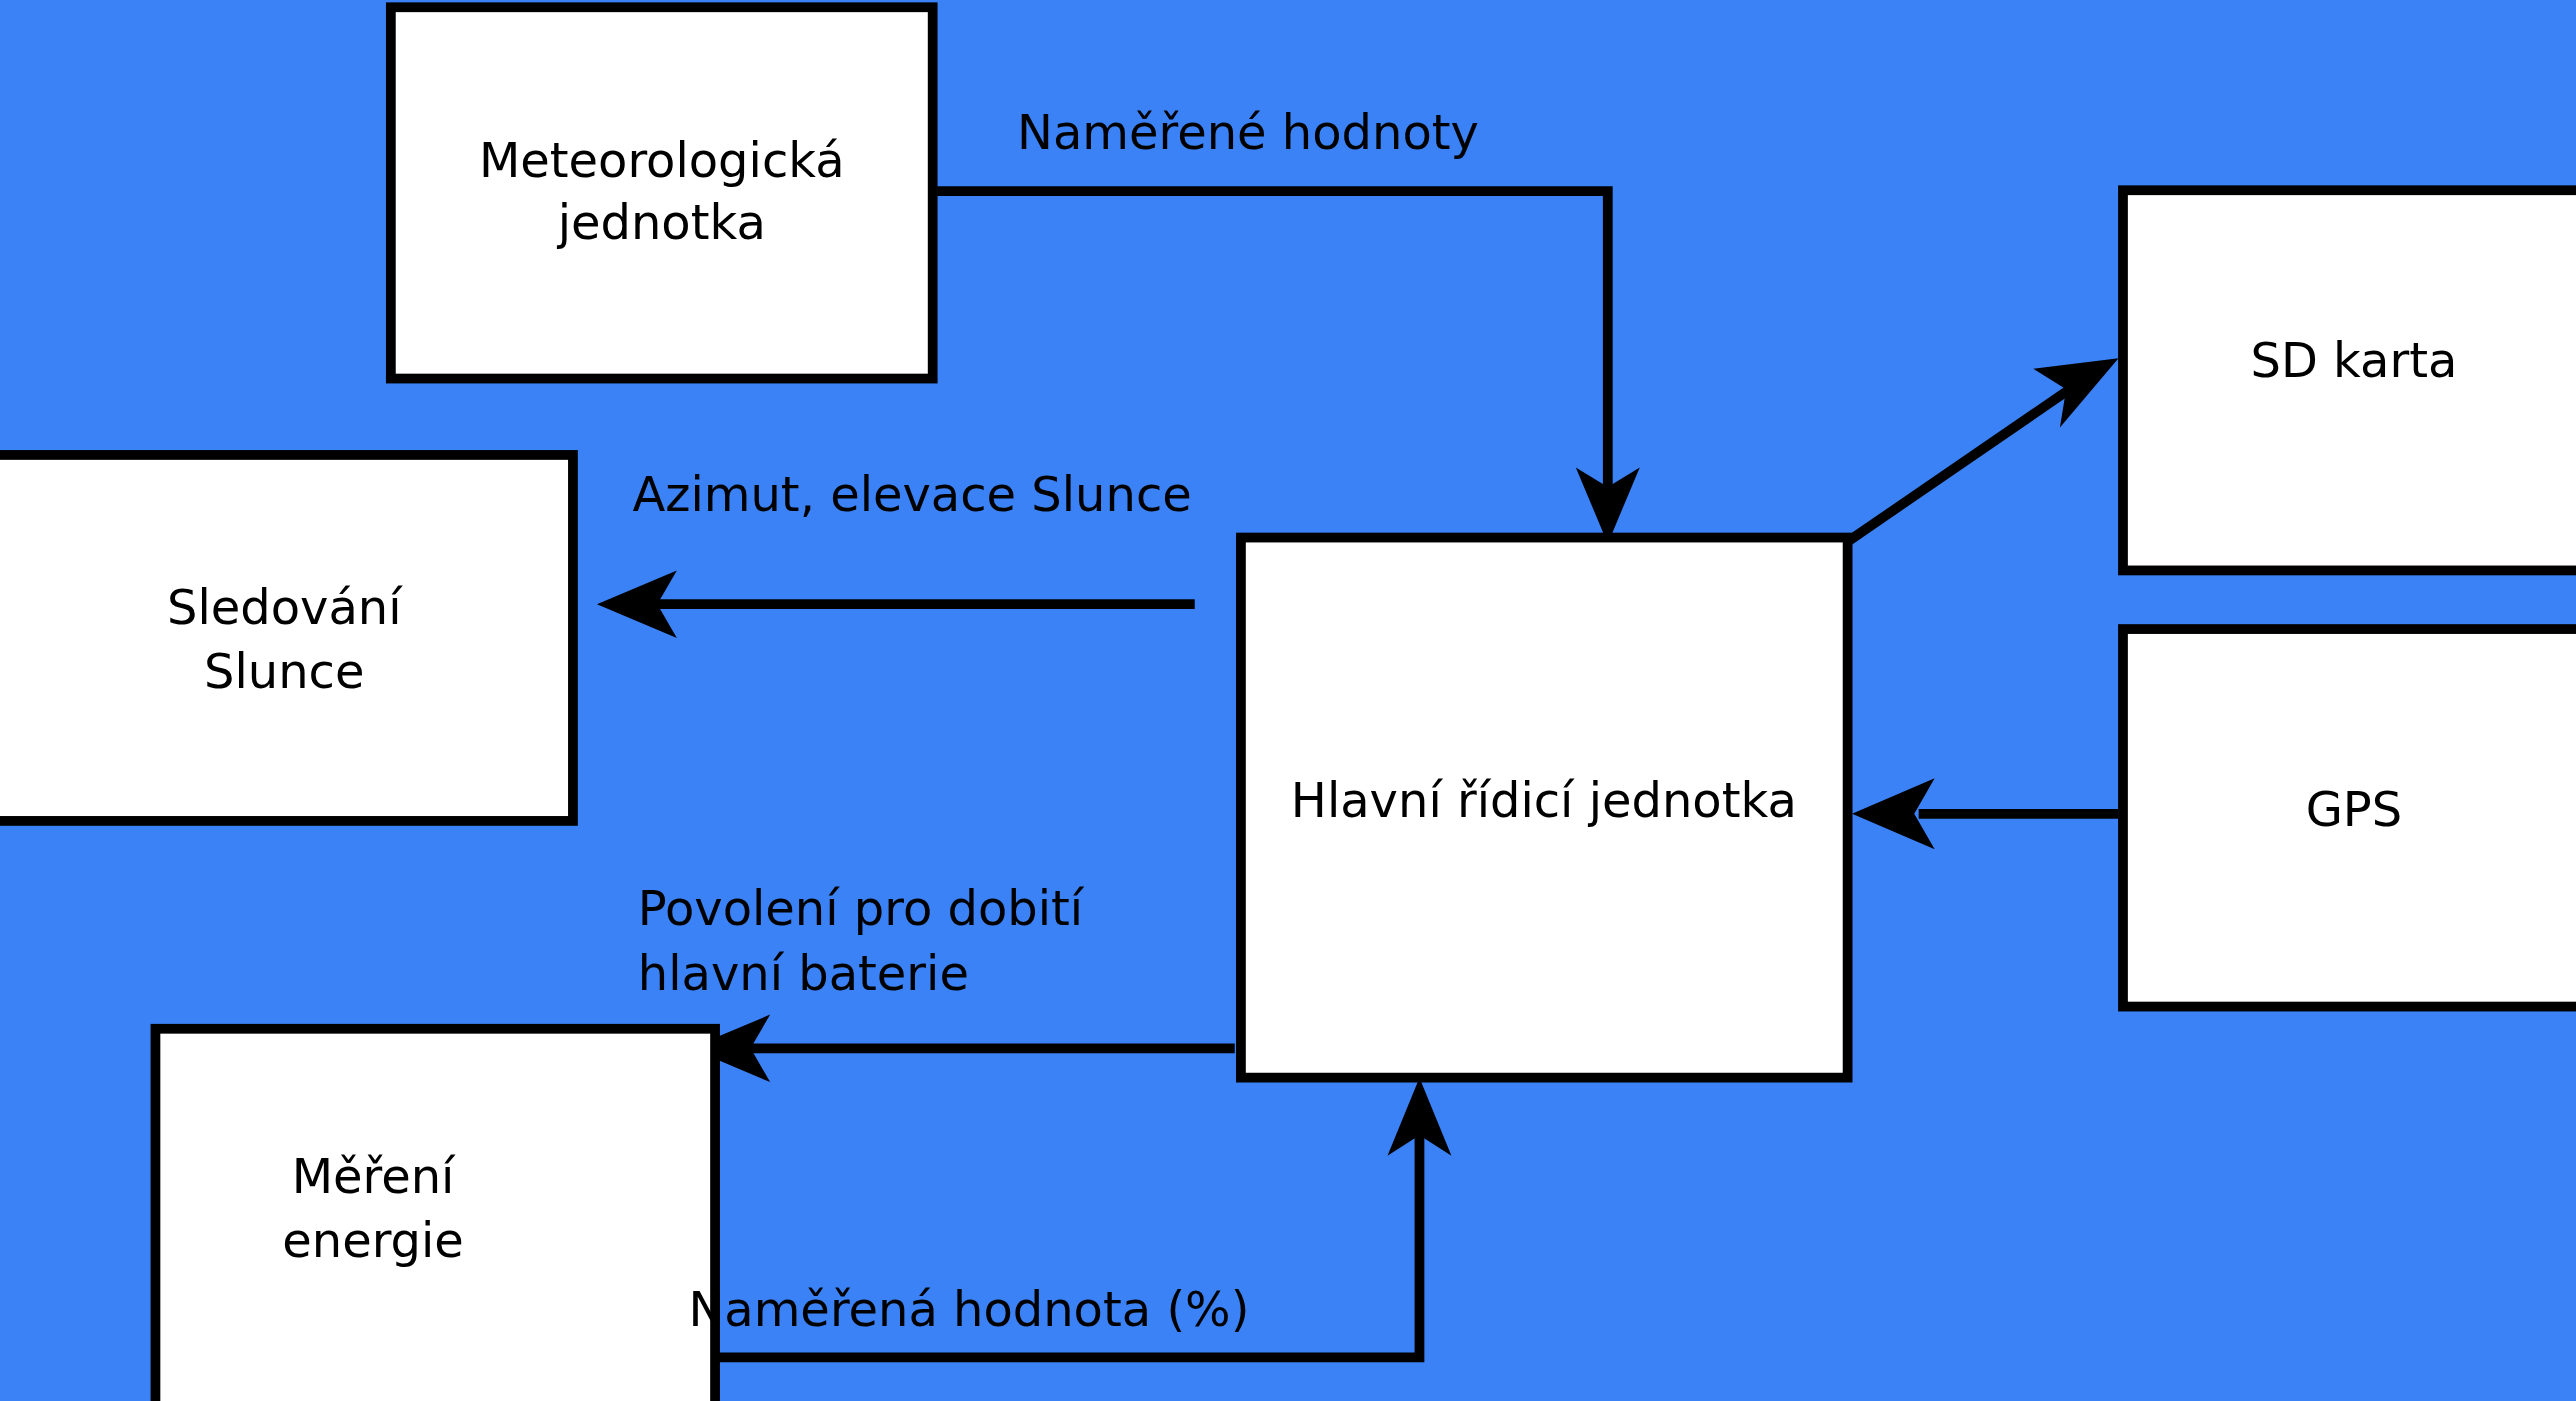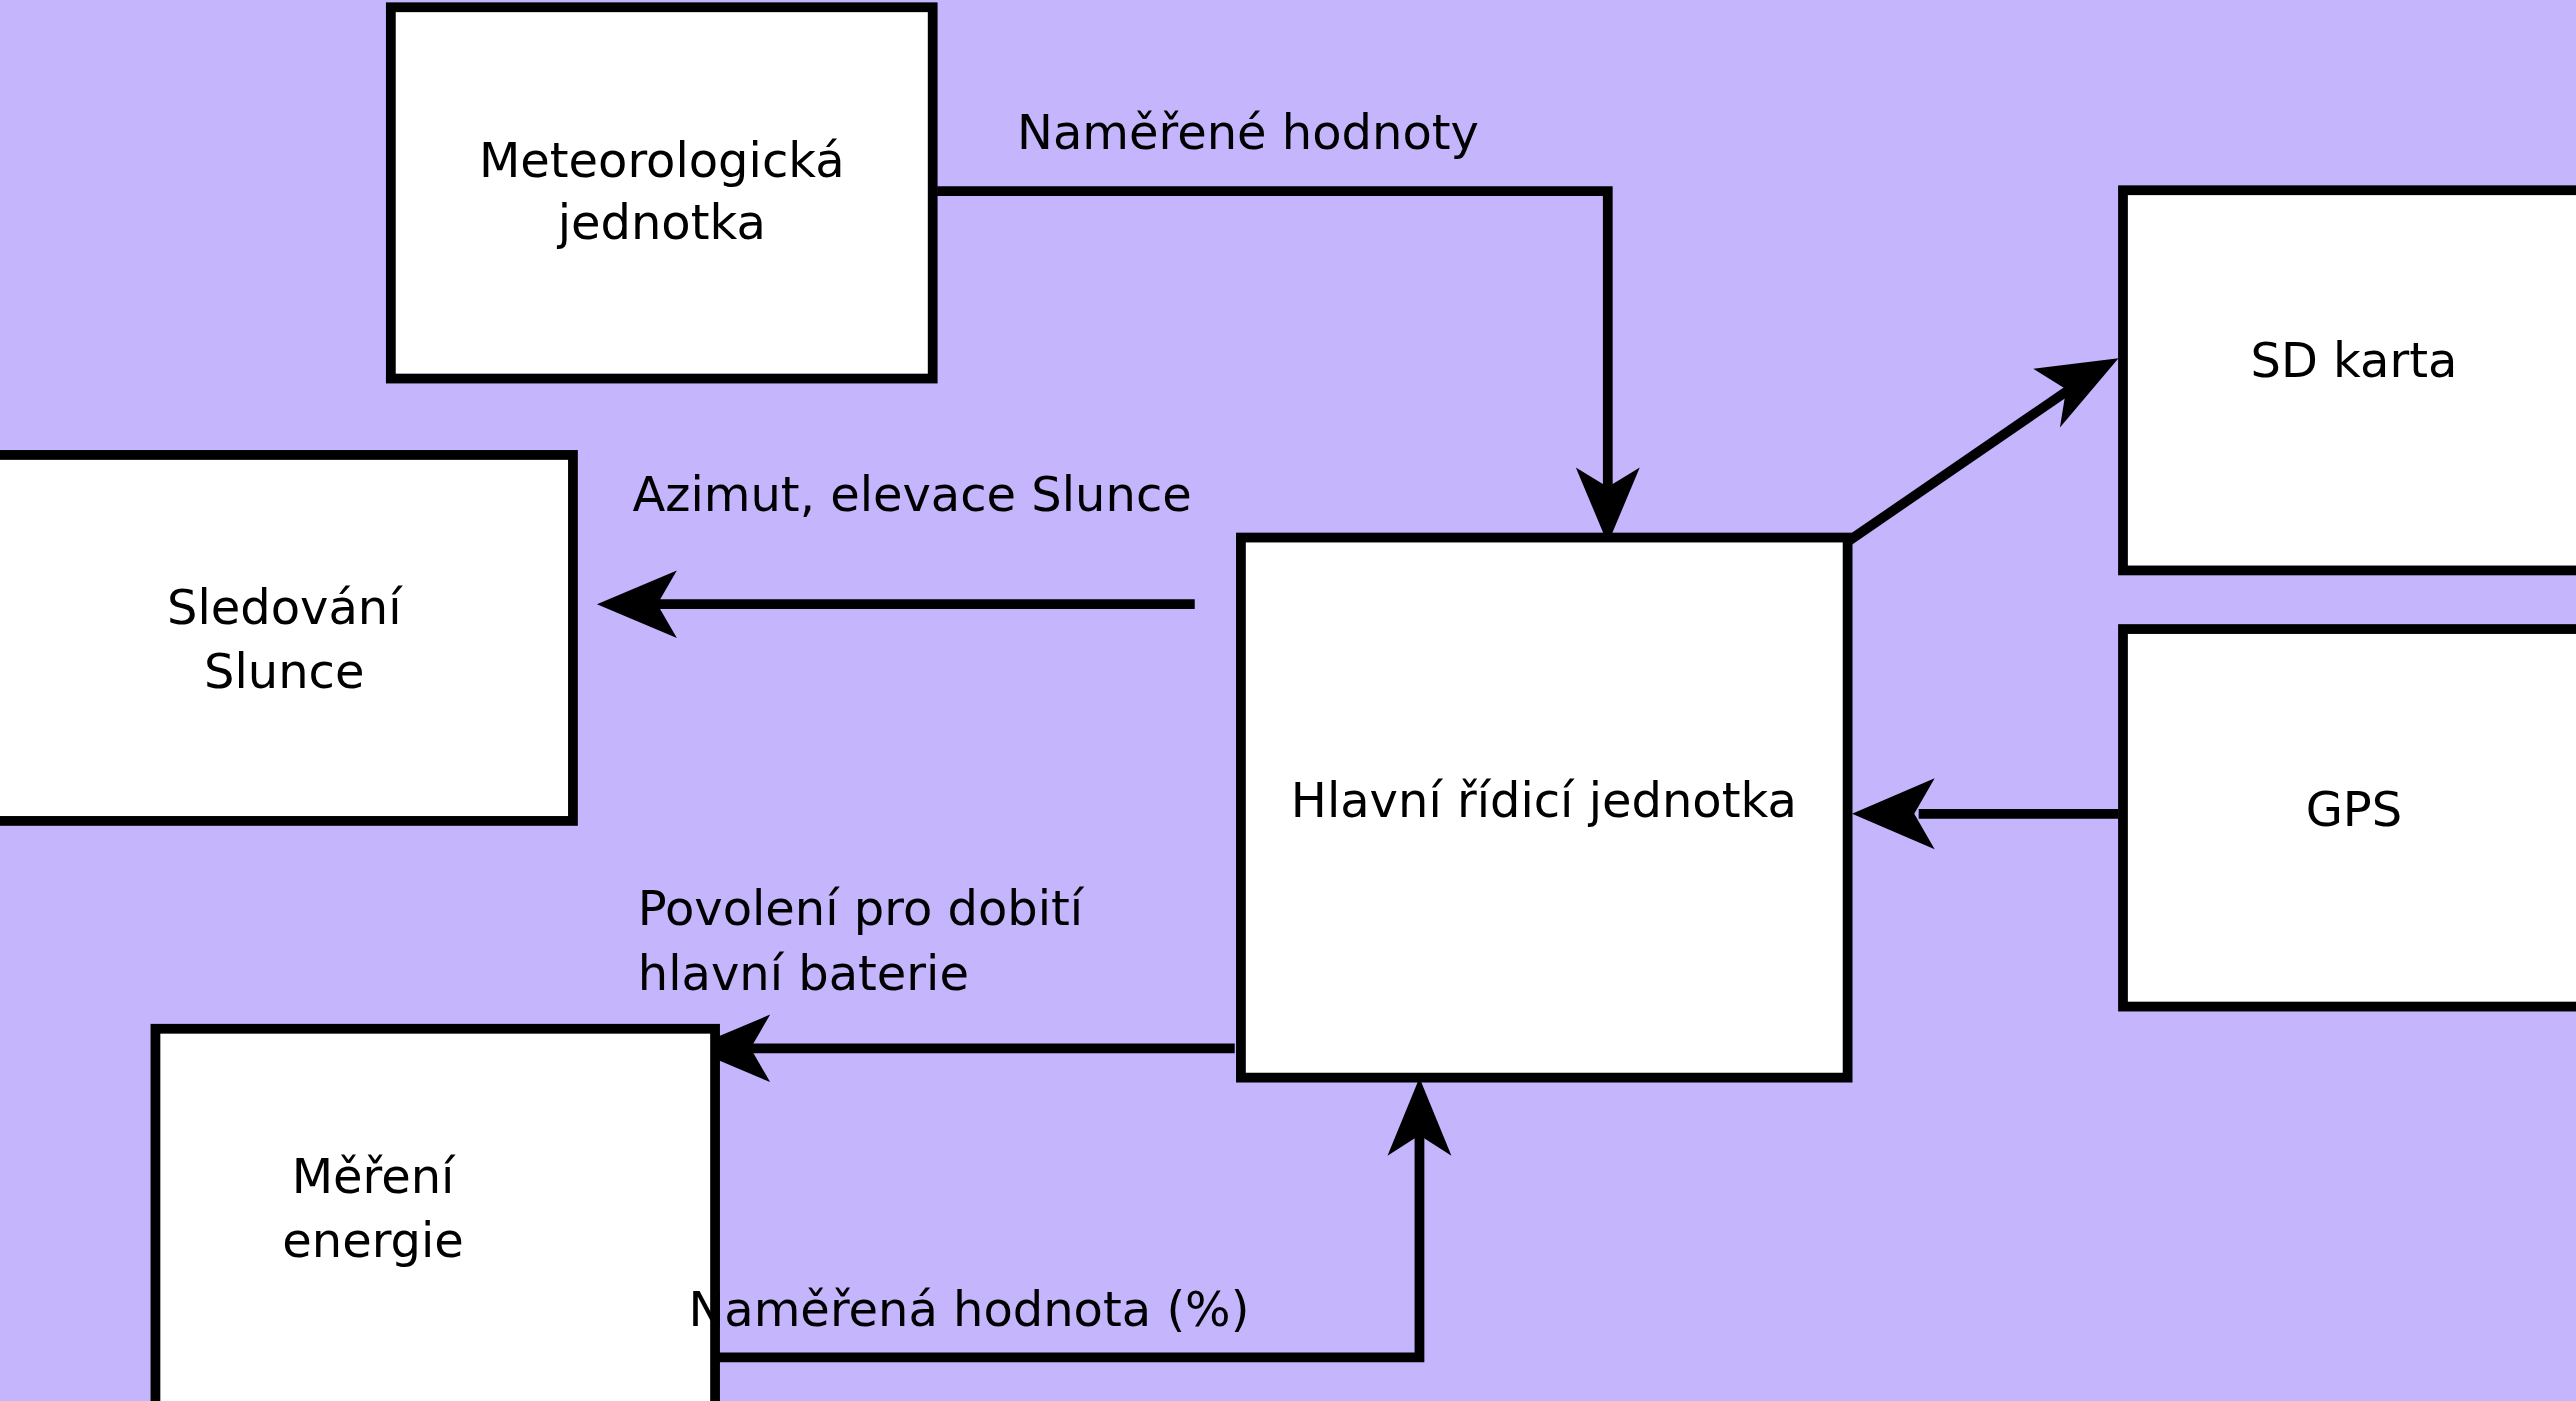--- a/index.html
+++ b/index.html
@@ -7,21 +7,21 @@
     padding: 0;
     background: #ffffff;
   }
   body {
     font-family: "DejaVu Sans", sans-serif;
   }
   #diagram-root {
     position: relative;
     width: 2576px;
     height: 1402px;
-    background: #c4b5fd;
+    background: #3b82f6;
     overflow: hidden;
   }
   #diagram-svg {
     position: absolute;
     left: 0;
     top: 0;
     width: 2576px;
     height: 1402px;
   }
   .node-label {

